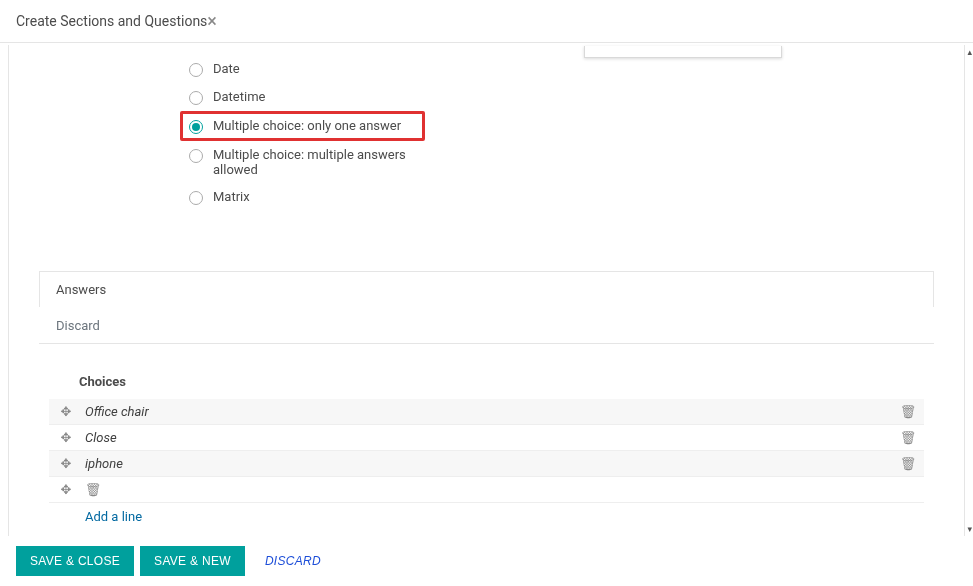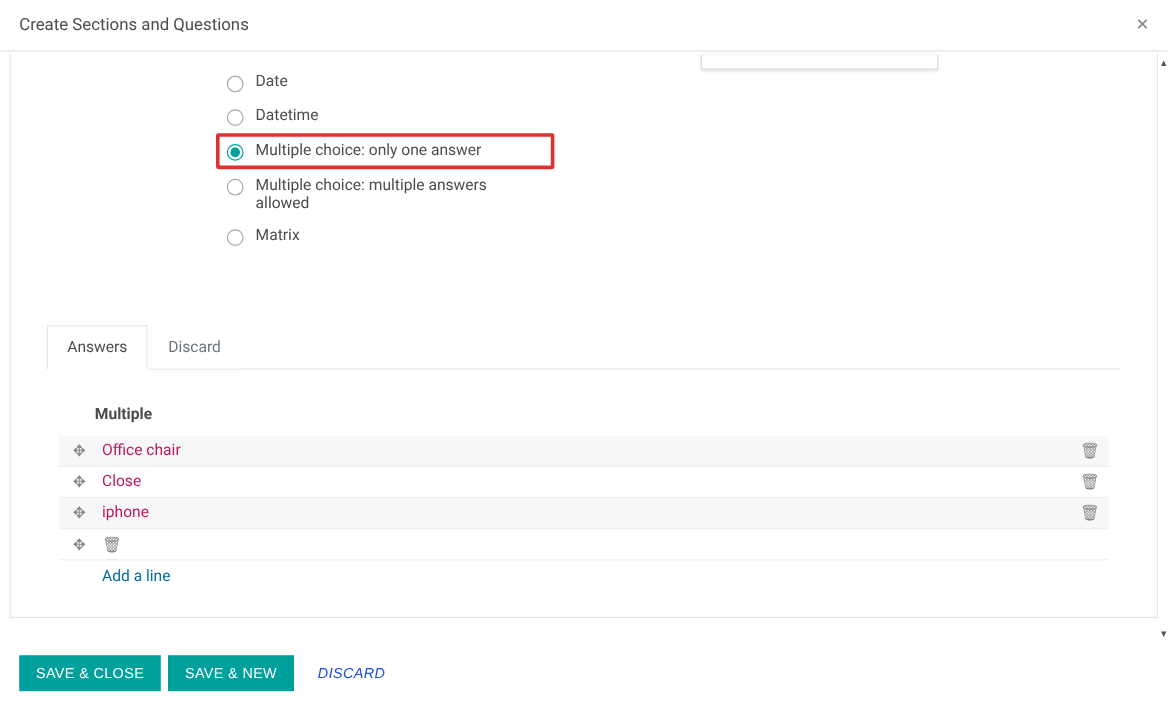--- a/index.html
+++ b/index.html
@@ -9,21 +9,21 @@
     color: #4c4c4c;
     background: #fff;
     width: 973px;
     height: 586px;
     overflow: hidden;
     position: relative;
   }
   .modal-header {
     display: flex;
     align-items: center;
-    justify-content: space-between;
+    justify-content: flex-start;
     padding: 12px 16px;
     border-bottom: 1px solid #e5e5e5;
   }
   .modal-title {
     font-size: 14px;
     font-weight: 400;
     color: #4c4c4c;
   }
   .close-btn {
     font-size: 18px;
@@ -54,21 +54,21 @@
     display: flex;
     align-items: flex-start;
     padding: 6px 0;
     cursor: pointer;
   }
   .radio-row.highlight {
     border: 3px solid #e03131;
     border-radius: 2px;
     padding: 4px 6px;
     margin-left: -9px;
-    width: 282px;
+    width: 245px;
   }
   .radio-input {
     appearance: none;
     width: 14px;
     height: 14px;
     border: 1px solid #aaa;
     border-radius: 50%;
     margin-right: 10px;
     margin-top: 2px;
     position: relative;
@@ -100,20 +100,21 @@
     box-shadow: 0 1px 3px rgba(0,0,0,0.15);
     background: #fff;
   }
   .tabs-wrap {
     margin-top: 50px;
     padding: 0 30px;
   }
   .tabs {
     display: flex;
     border-bottom: 1px solid #e5e5e5;
+    flex-direction: column;
   }
   .tab {
     padding: 10px 16px;
     border: 1px solid transparent;
     border-bottom: none;
     color: #6c757d;
     cursor: pointer;
     background: #fff;
   }
   .tab.active {
@@ -143,21 +144,22 @@
   }
   .drag-handle {
     color: #888;
     margin-right: 12px;
     cursor: move;
     width: 14px;
     text-align: center;
   }
   .choice-text {
     flex: 1;
-    color: #be185d;
+    color: #404040;
+    font-style: italic;
   }
   .trash-icon {
     color: #888;
     cursor: pointer;
     width: 14px;
     text-align: center;
   }
   .add-line-row {
     padding: 6px 10px 6px 36px;
   }
@@ -241,21 +243,21 @@
       </label>
     </div>
 
     <div class="tabs-wrap">
       <div class="tabs">
         <div class="tab active">Answers</div>
         <div class="tab">Discard</div>
       </div>
 
       <div class="tab-content">
-        <div class="choices-label">Multiple</div>
+        <div class="choices-label">Choices</div>
 
         <div class="choice-row striped">
           <span class="drag-handle">✥</span>
           <span class="choice-text">Office chair</span>
           <span class="trash-icon">🗑</span>
         </div>
         <div class="choice-row">
           <span class="drag-handle">✥</span>
           <span class="choice-text">Close</span>
           <span class="trash-icon">🗑</span>

